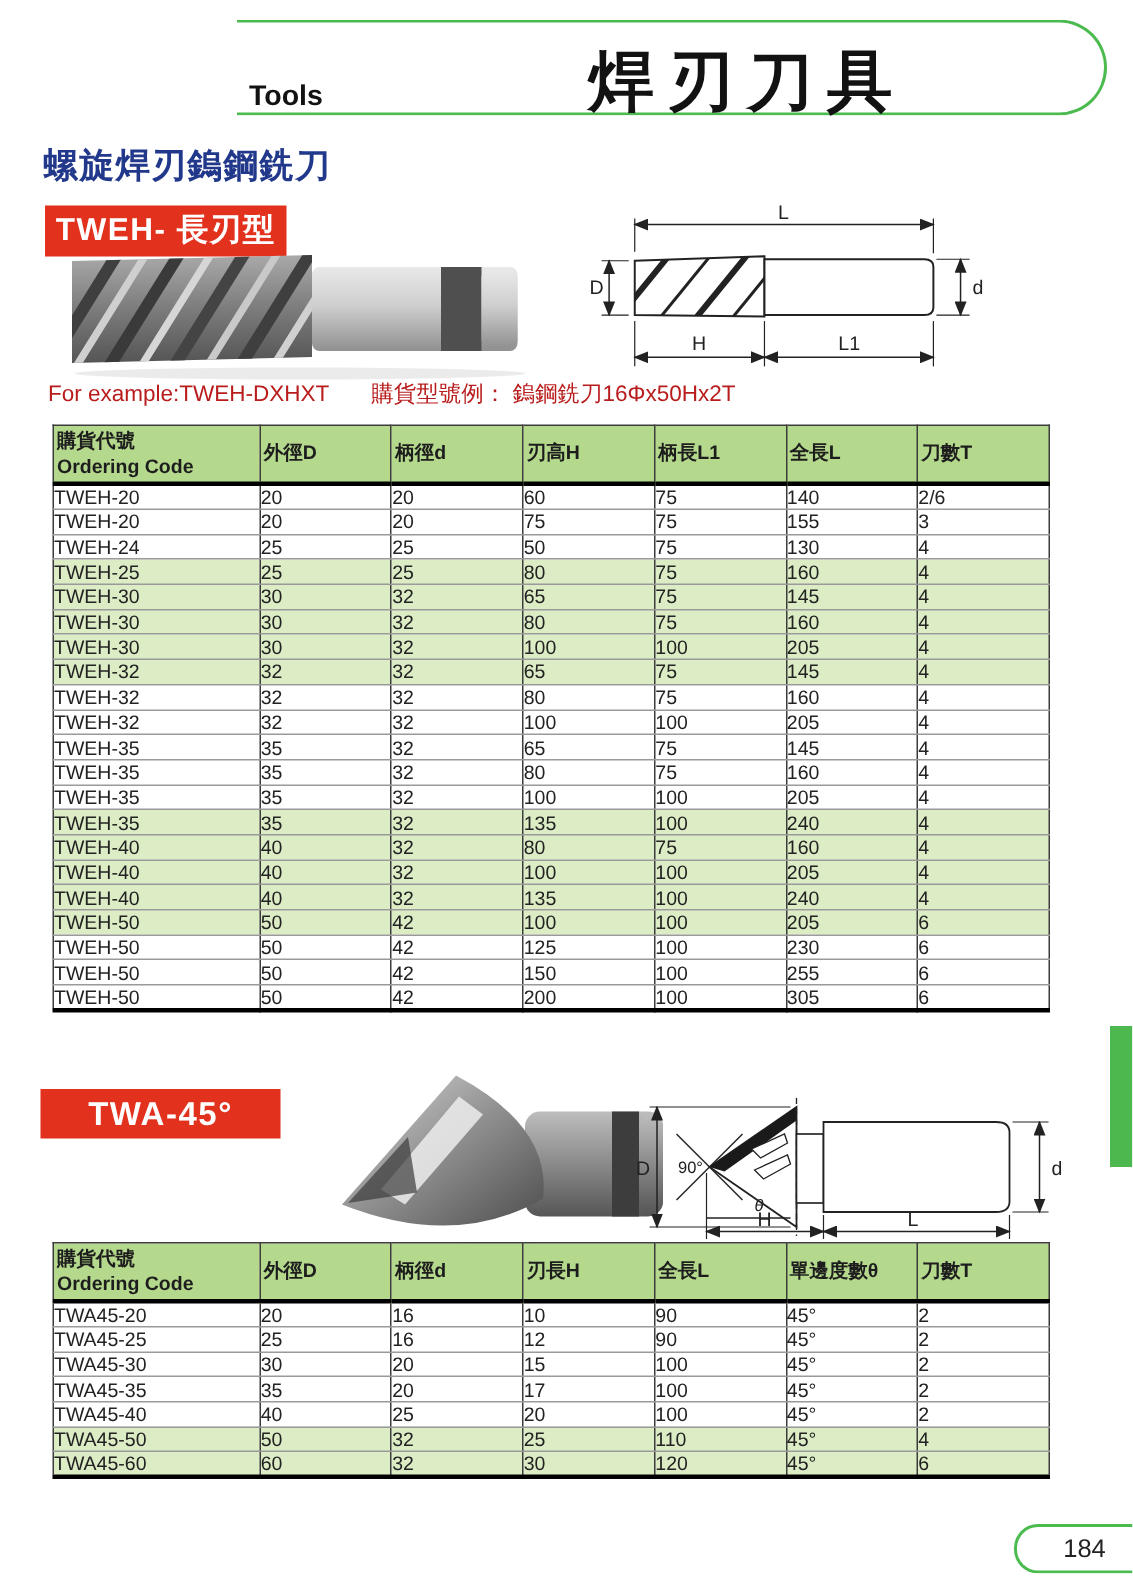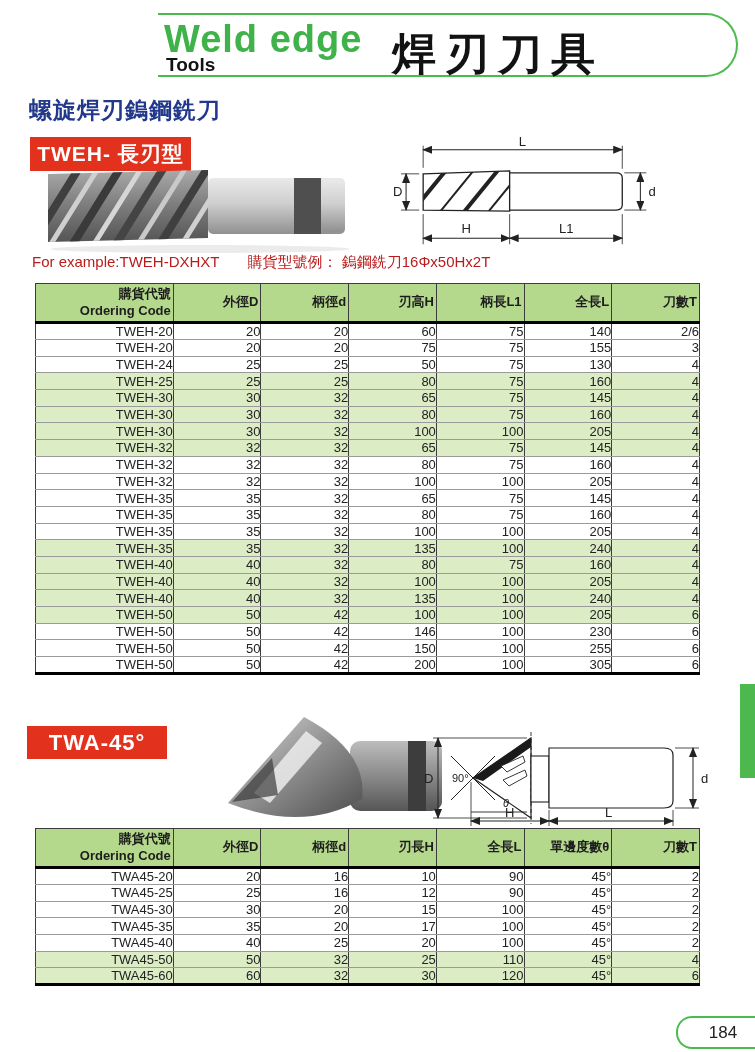--- a/index.html
+++ b/index.html
@@ -18,30 +18,30 @@
   .brand-sub { position:absolute; left:166px; top:54px; font-size:19px; font-weight:bold; color:#121212; }
   .brand-zh  { position:absolute; left:392px; top:25px; font-size:44px; font-weight:bold; color:#121212; letter-spacing:9px; }
 
   .section-title { position:absolute; left:29px; top:95px; font-size:23px; font-weight:bold; color:#21388b; letter-spacing:1px; }
 
   .badge {
     position:absolute; background:#e2311d; color:#fff; font-weight:bold;
     text-align:center; letter-spacing:1px;
   }
   .badge-tweh { left:30px; top:137px; width:161px; height:34px; font-size:21px; line-height:34px; }
-  .badge-twa  { left:27px; top:726px; width:140px; height:33px; font-size:22px; line-height:33px; }
+  .badge-twa  { left:27px; top:726px; width:160px; height:33px; font-size:22px; line-height:33px; }
 
   .example-line { position:absolute; left:32px; top:253px; font-size:15px; color:#b91c1c; white-space:nowrap; }
   .example-line .zh { margin-left:28px; font-size:15px; }
 
   
   table.spec {
     position:absolute; left:35px; width:665px;
     border-collapse:collapse; table-layout:fixed;
-    font-size:13px; color:#222; text-align:right;
+    font-size:13px; color:#222; text-align:left;
     border-bottom:3px solid #000;
   }
   #tweh-table { top:283px; }
   #twa-table  { top:828px; }
   table.spec th {
     background:#b4d88c; font-weight:bold; font-size:13px; color:#1d1d1d;
     height:37px; padding:0 2px; white-space:pre-line; line-height:1.3;
     border:1px solid #3c3c3c; border-bottom:3px solid #000;
   }
   table.spec th:first-child { width:20%; }
@@ -65,21 +65,20 @@
     border:2px solid #4cbb4f; border-right:none; border-radius:16px 0 0 16px;
     font-size:17px; color:#222; text-align:center; line-height:29px;
   }
 </style>
 </head>
 <body>
 
 <div class="page">
 
   <div class="brand-capsule"></div>
-  <div class="brand-en">Weld edge</div>
   <div class="brand-sub">Tools</div>
   <div class="brand-zh">焊刃刀具</div>
 
   <div class="section-title">螺旋焊刃鎢鋼銑刀</div>
 
   <div class="badge badge-tweh">TWEH- 長刃型</div>
 
   <svg class="svg-abs" style="left:40px; top:156px;" width="312" height="98" viewBox="0 0 312 98">
     <defs>
       <linearGradient id="pg-flute" x1="0" y1="0" x2="0" y2="1">
@@ -333,21 +332,21 @@
           <td>42</td>
           <td>100</td>
           <td>100</td>
           <td>205</td>
           <td>6</td>
         </tr>
         <tr>
           <td>TWEH-50</td>
           <td>50</td>
           <td>42</td>
-          <td>146</td>
+          <td>125</td>
           <td>100</td>
           <td>230</td>
           <td>6</td>
         </tr>
         <tr>
           <td>TWEH-50</td>
           <td>50</td>
           <td>42</td>
           <td>150</td>
           <td>100</td>

